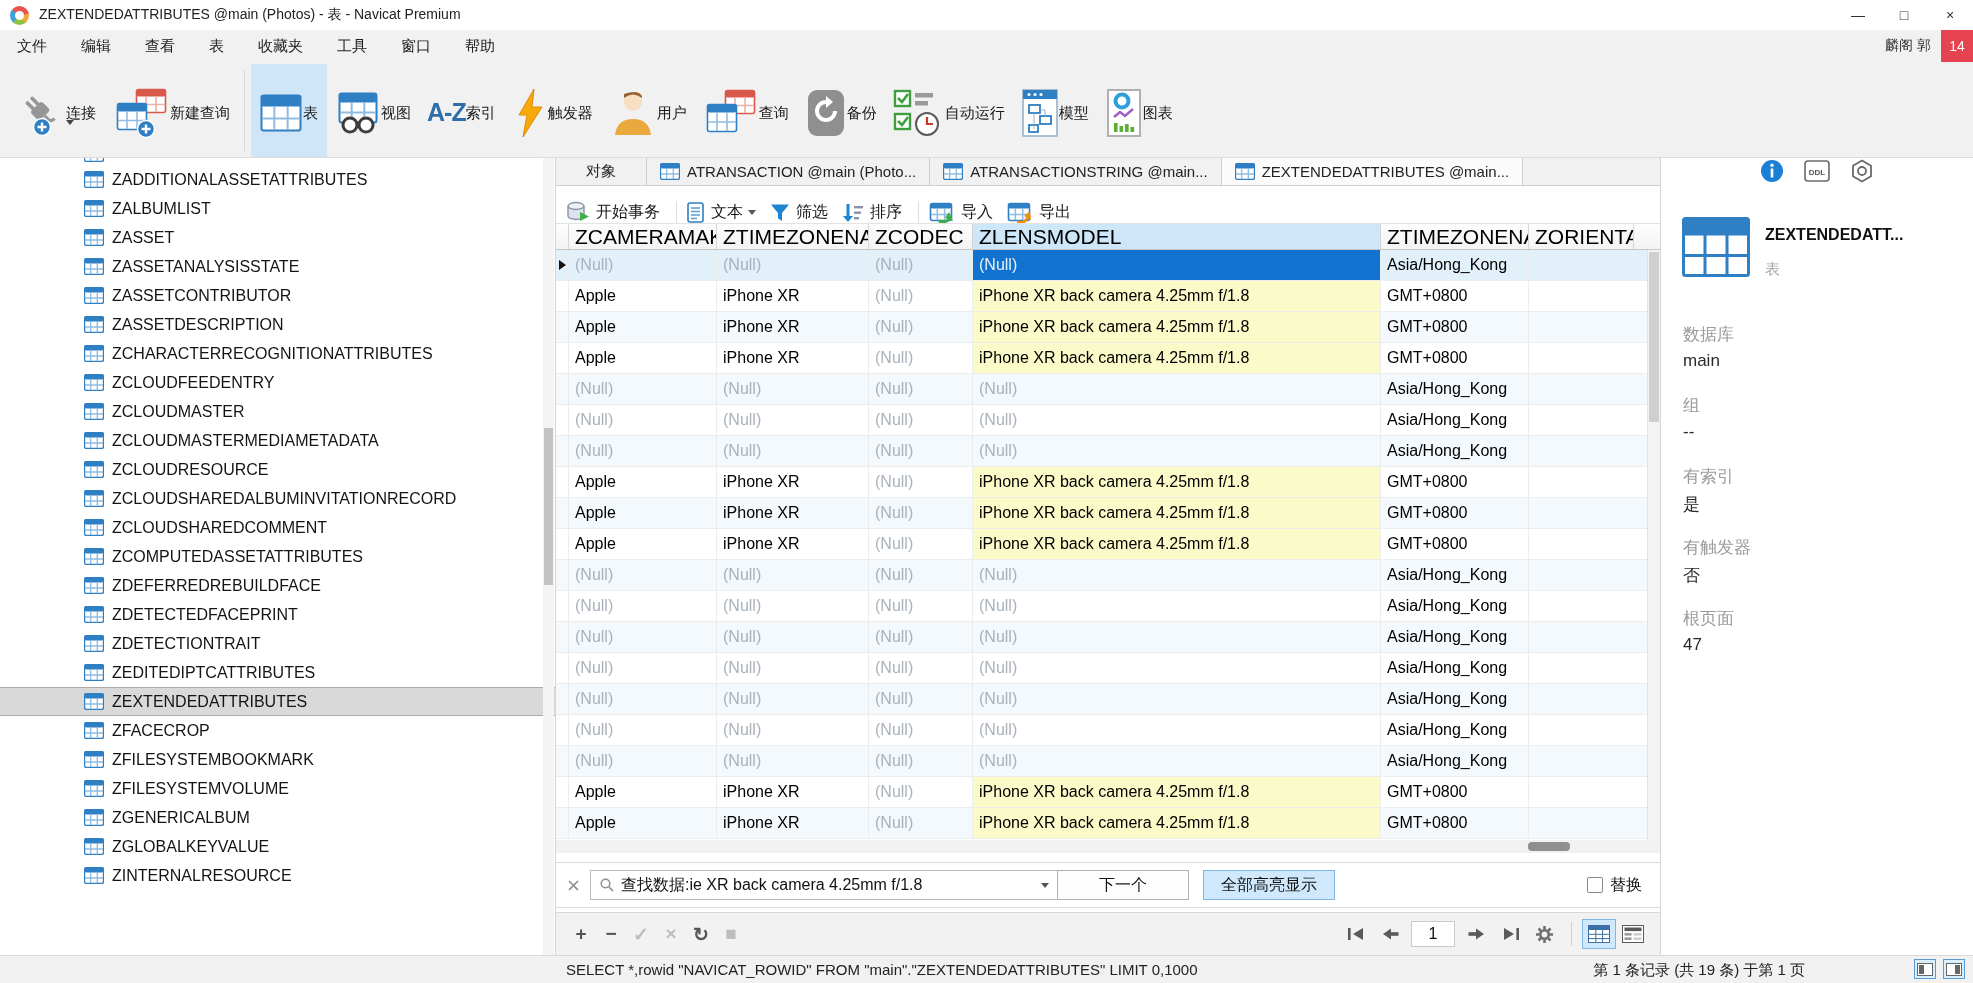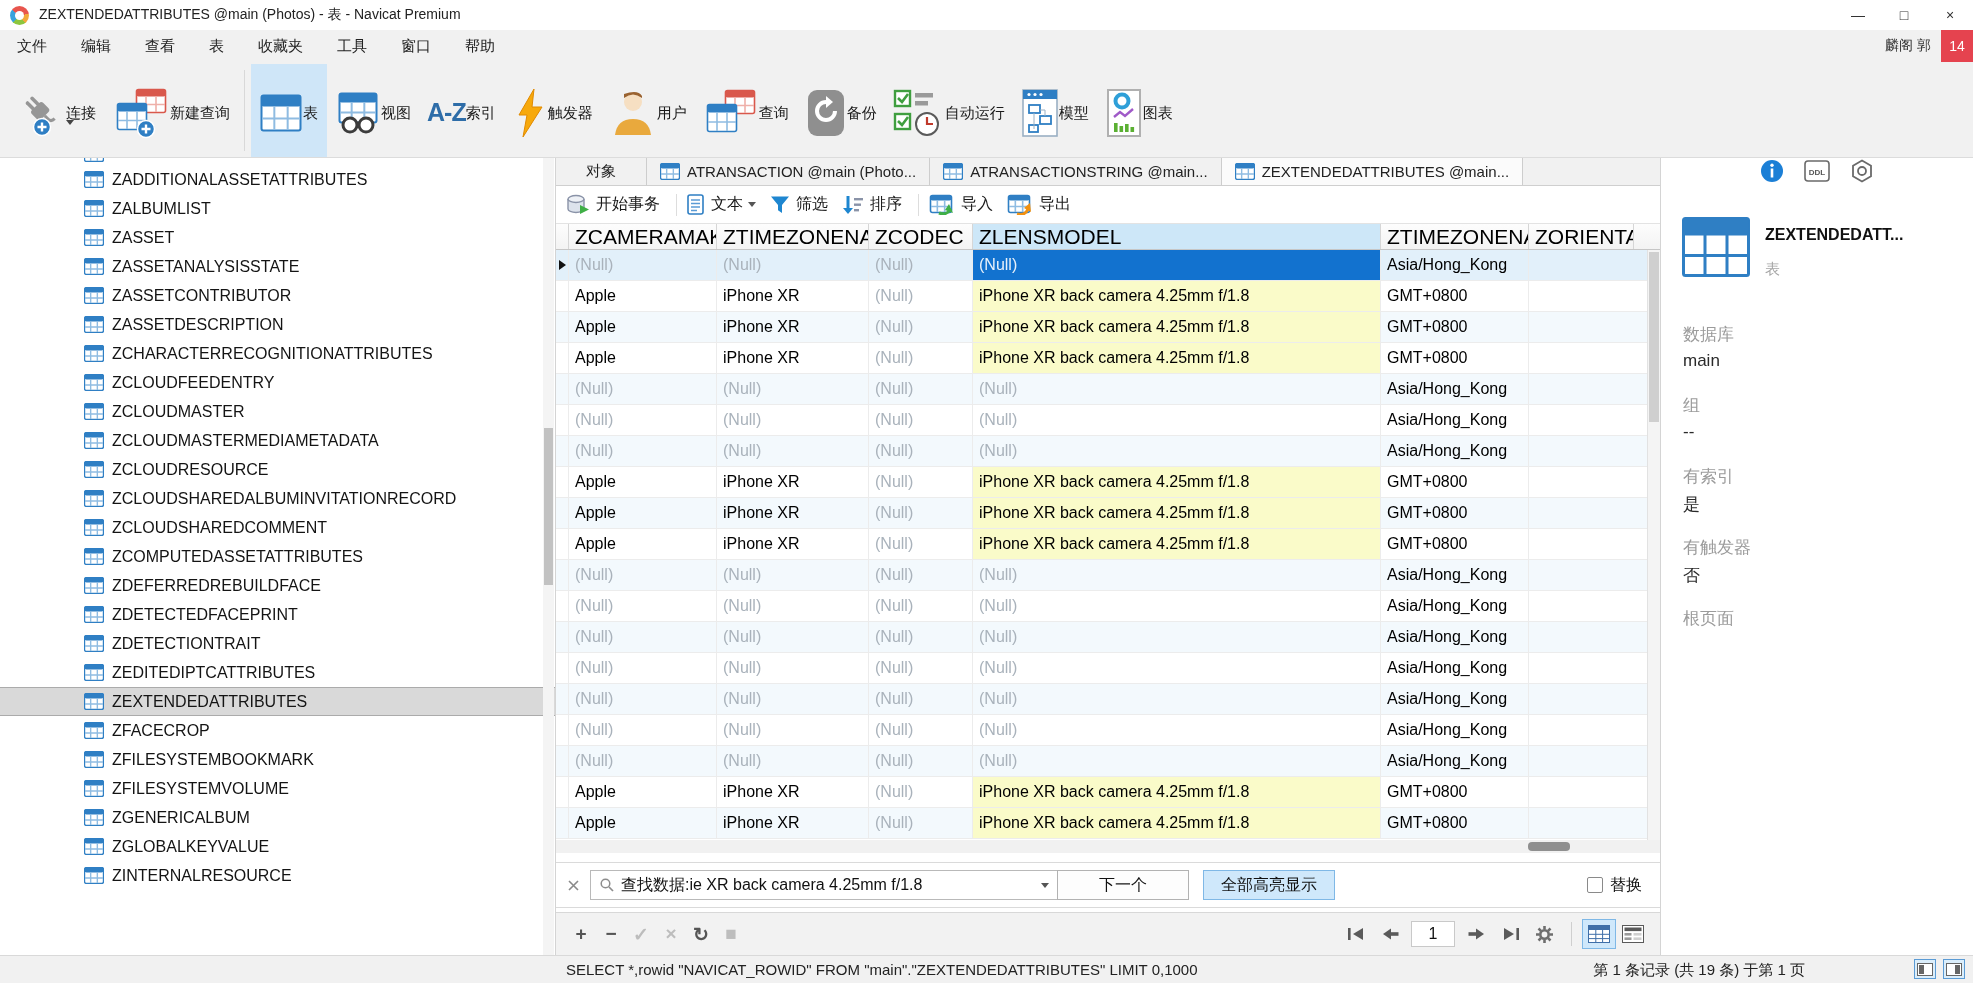--- a/index.html
+++ b/index.html
@@ -47,21 +47,21 @@
   .main { position:absolute; top:0; bottom:0; left:556px; width:1104px; background:#fff; }
 
   
   .tabbar { height:28px; background:#f1f1f1; border-bottom:1px solid #cfcfcf; display:flex; font-size:15px; color:#222; }
   .tab { display:flex; align-items:center; padding:0 13px; border-right:1px solid #cdcdcd; white-space:nowrap; }
   .tab .tabicon { margin-right:7px; display:flex; }
   .tab.first { padding:0 30px; }
   .tab.active { background:#fbfbfb; }
 
   
-  .tbl-toolbar { height:38px; background:#fff; border-bottom:1px solid #e3e3e3; display:flex; align-items:center; font-size:16px; color:#1a1a1a; padding-left:10px; }
+  .tbl-toolbar { height:38px; background:#fff; border-bottom:1px solid #e3e3e3; display:flex; align-items:flex-end; font-size:16px; color:#1a1a1a; padding-left:10px; }
   .ttb-item { display:flex; align-items:center; margin-right:14px; }
   .ttb-item .i { margin-right:6px; display:flex; }
   .ttb-sep { width:1px; height:22px; background:#ddd; margin:0 10px 0 2px; }
   .caret-sm { width:0; height:0; border-left:4px solid transparent; border-right:4px solid transparent; border-top:5px solid #555; margin-left:5px; }
 
   
   .grid { position:absolute; top:66px; left:0; right:0; height:616px; overflow:hidden; }
   .grid-header { height:26px; display:flex; background:linear-gradient(#fdfdfd,#f3f3f3); border-bottom:1px solid #c6c6c6; font-size:21px; color:#000; }
   .gh-cell { border-right:1px solid #d6d6d6; padding:0 0 0 6px; display:flex; align-items:center; overflow:hidden; white-space:nowrap; flex:none; }
   .gh-cell.hl { background:#cde7f8; }
@@ -1062,20 +1062,21 @@
     <div class="rp-fields" id="rp-fields">
         <div class="rp-label">数据库</div>
         <div class="rp-value">main</div>
         <div class="rp-label">组</div>
         <div class="rp-value">--</div>
         <div class="rp-label">有索引</div>
         <div class="rp-value">是</div>
         <div class="rp-label">有触发器</div>
         <div class="rp-value">否</div>
         <div class="rp-label">根页面</div>
+        <div class="rp-value">47</div>
       </div>
   </div>
 </div>
 
 <div class="statusbar">
   <span class="sql">SELECT *,rowid "NAVICAT_ROWID" FROM "main"."ZEXTENDEDATTRIBUTES" LIMIT 0,1000</span>
   <span class="recinfo">第 1 条记录 (共 19 条) 于第 1 页</span>
   <div class="sb-toggles">
     <span class="tg">
       <svg width="16" height="13">

